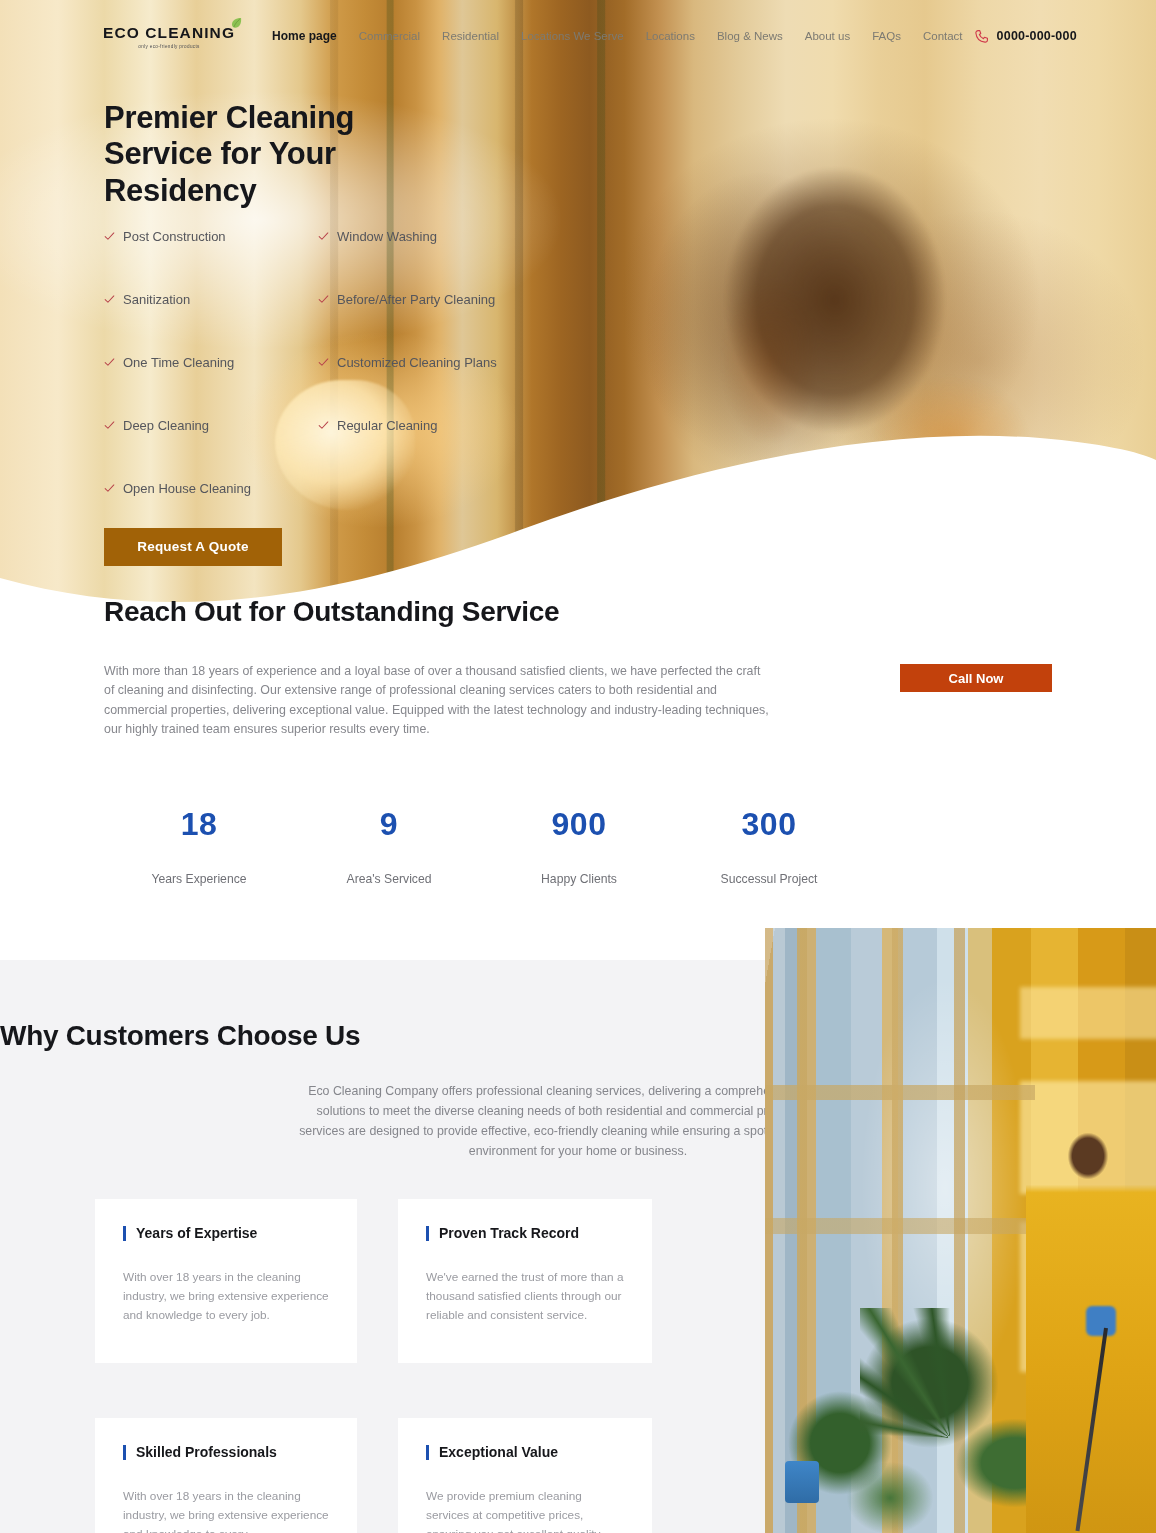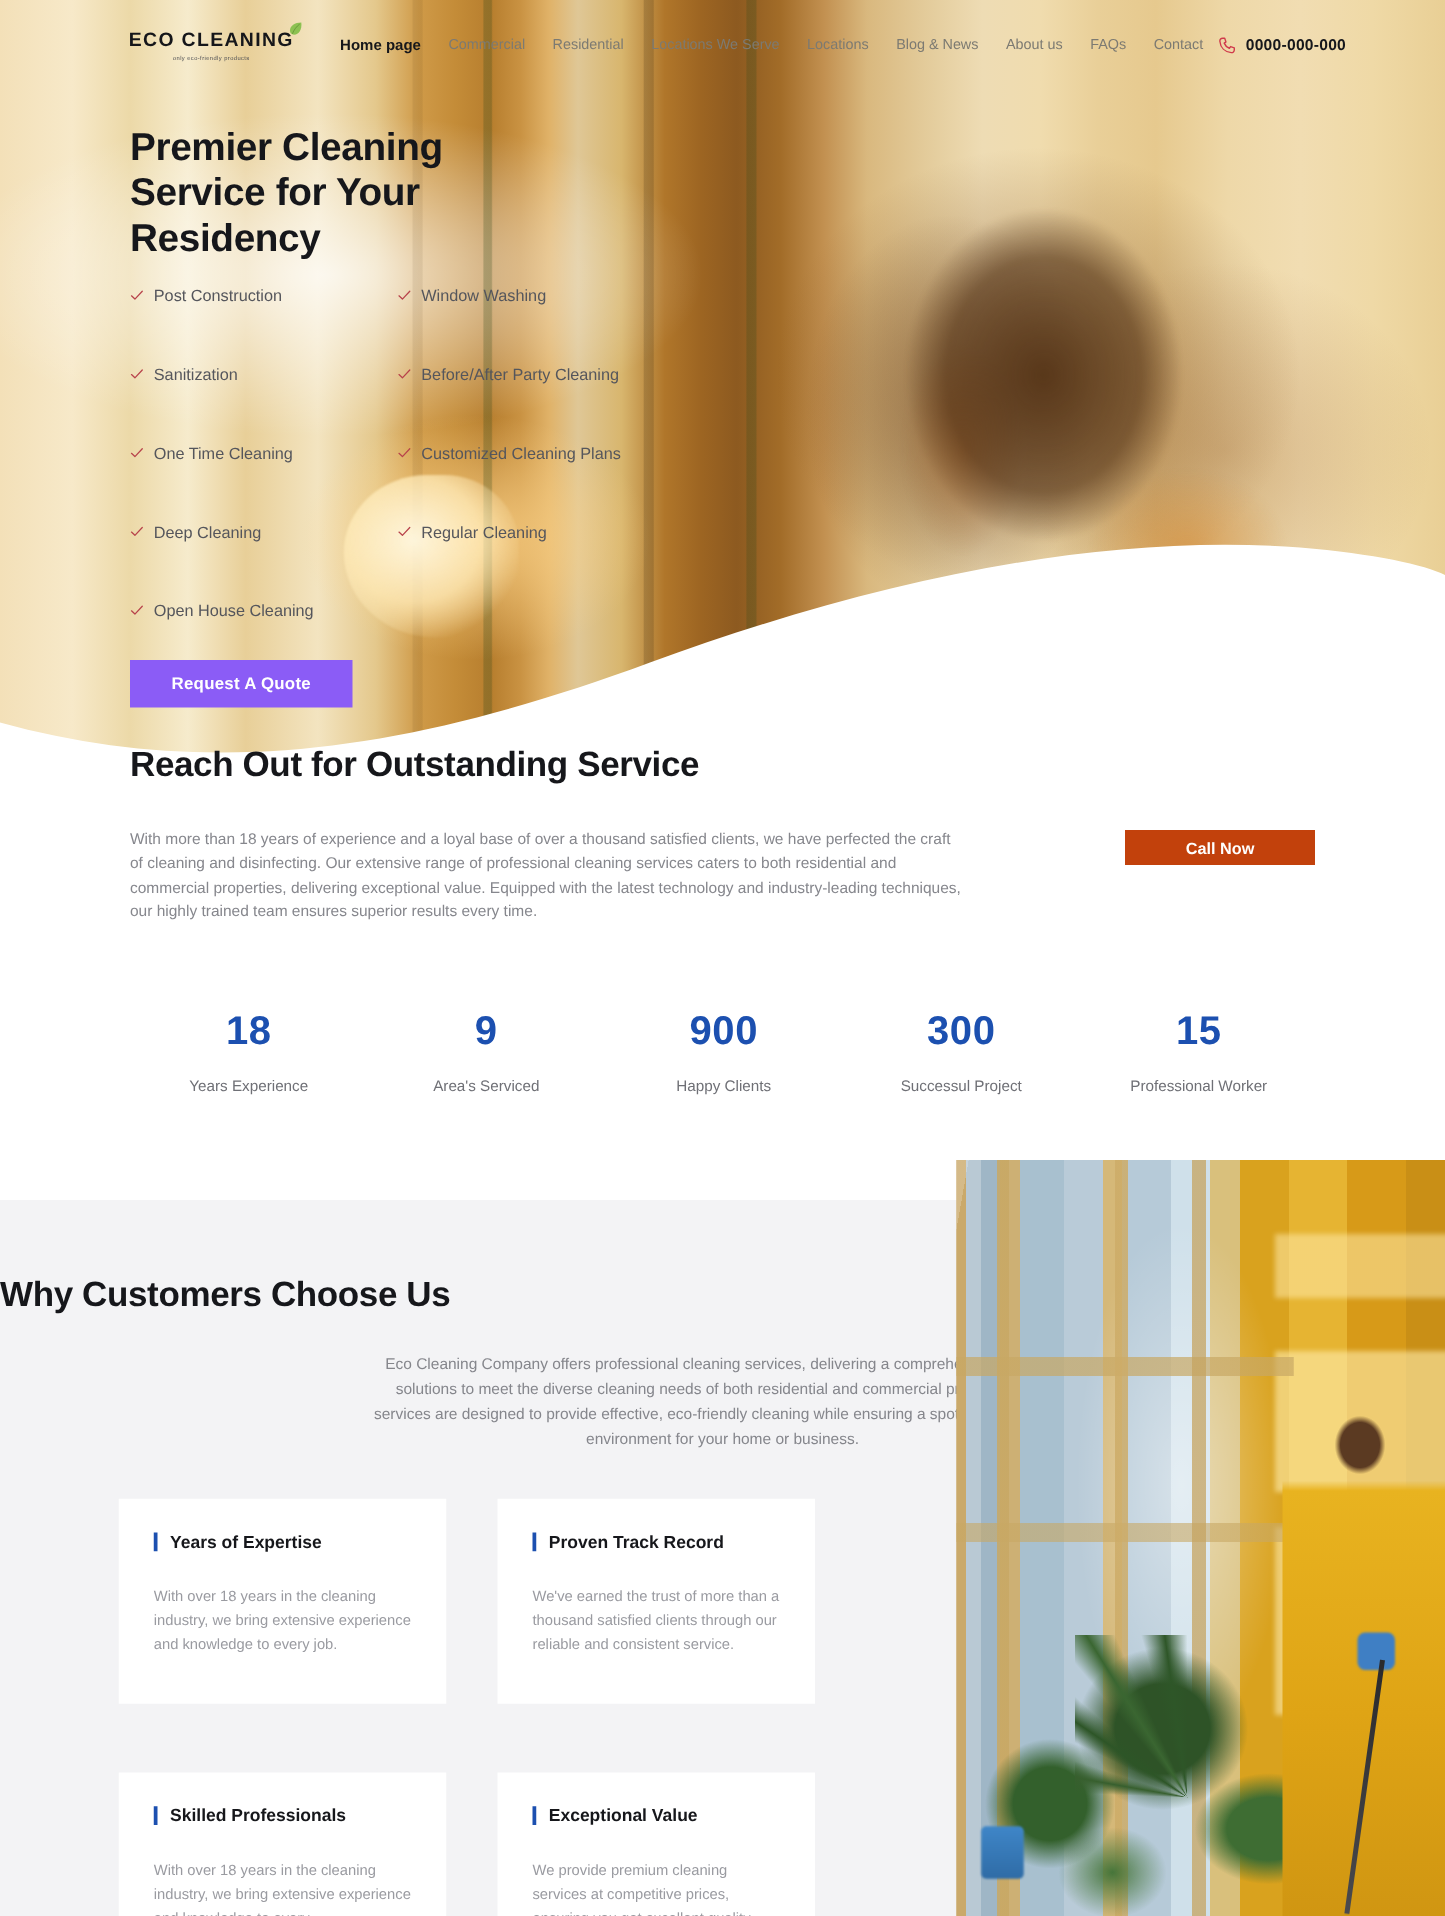--- a/index.html
+++ b/index.html
@@ -205,21 +205,21 @@
     align-items: center;
     justify-content: center;
     border: none;
     cursor: pointer;
     font-family: "Liberation Sans", sans-serif;
     color: #fff;
   }
   .btn-quote {
     margin-top: 32px;
     width: 178px; height: 38px;
-    background: #8b5cf6;
+    background: #a16207;
     font-size: 13.5px;
     font-weight: 700;
     letter-spacing: .2px;
   }
 
   
   .reach {
     position: absolute;
     left: 0; top: 596px;
     width: 1156px;
@@ -258,21 +258,21 @@
   }
   .stat { text-align: center; }
   .stat-num {
     font-size: 32px;
     font-weight: 800;
     color: #1c50b0;
     letter-spacing: .5px;
     line-height: 1;
   }
   .stat-label {
-    margin-top: 22px;
+    margin-top: 32px;
     font-size: 12.2px;
     color: #6f7076;
   }
 
   
   .why {
     position: absolute;
     left: 0; top: 960px;
     width: 1156px; height: 573px;
     background: #f3f3f5;
@@ -563,24 +563,20 @@
       <div class="stat-label">Area's Serviced</div>
     </div>
     <div class="stat">
       <div class="stat-num">900</div>
       <div class="stat-label">Happy Clients</div>
     </div>
     <div class="stat">
       <div class="stat-num">300</div>
       <div class="stat-label">Successul Project</div>
     </div>
-    <div class="stat">
-      <div class="stat-num">15</div>
-      <div class="stat-label">Professional Worker</div>
-    </div>
   </section>
 
   <section class="why">
     <h2 class="why-title">Why Customers Choose Us</h2>
     <p class="why-sub">Eco Cleaning Company offers professional cleaning services, delivering a comprehensive range of solutions to meet the diverse cleaning needs of both residential and commercial properties. Our services are designed to provide effective, eco-friendly cleaning while ensuring a spotless and healthy environment for your home or business.</p>
 
     <div class="cards">
       <div class="card">
         <div class="card-title">
           <span class="card-bar"></span>

